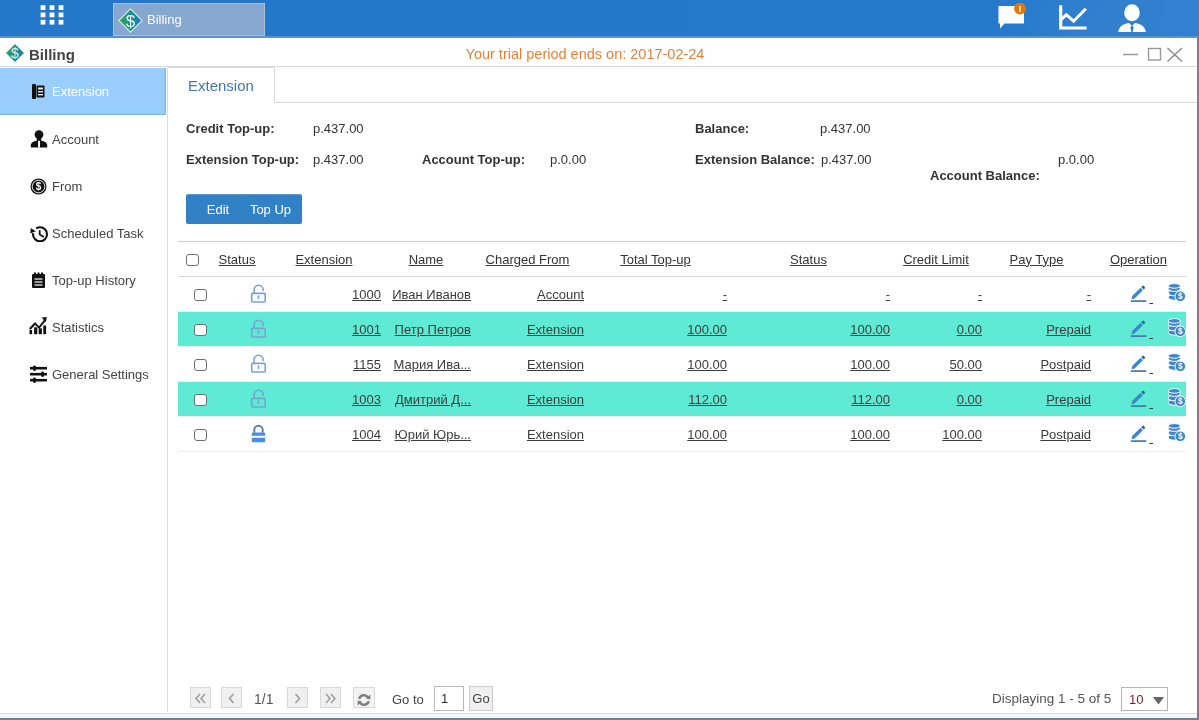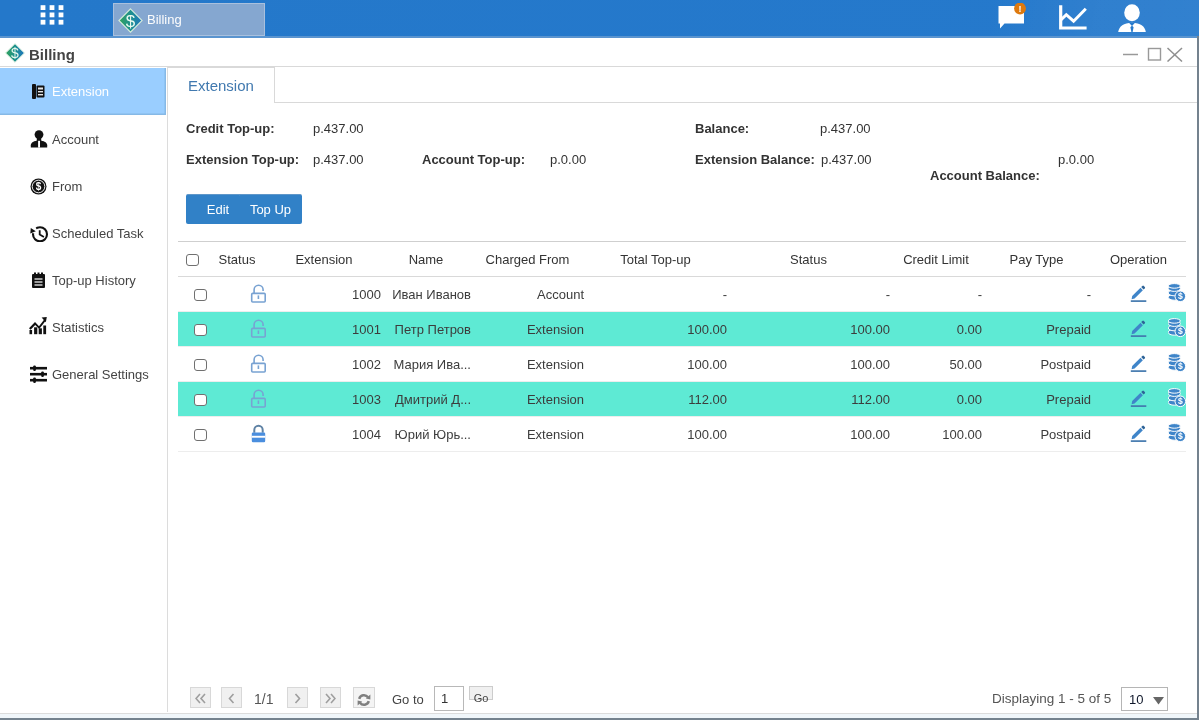--- a/index.html
+++ b/index.html
@@ -34,33 +34,33 @@
 #tab { left:168px; top:67px; width:107px; height:36px; background:#fff; border-top:1px solid #d9d9d9; border-right:1px solid #d9d9d9; }
 #tab span { position:absolute; left:20px; top:9px; font-size:15px; color:#4179af; }
 #tabline { left:275px; top:102px; width:922px; height:1px; background:#d9d9d9; }
 
 .lb { position:absolute; font-size:13px; font-weight:bold; color:#333; }
 .vl { position:absolute; font-size:13px; color:#333; }
 
 .btn { position:absolute; top:194px; height:30px; background:#3181c7; border-top:1px solid #5f97c9; color:#fff; font-size:13px; text-align:center; line-height:30px; border-radius:2px; }
 
 
-#tbl { left:178px; top:241px; width:1008px; border-collapse:collapse; table-layout:fixed; font-size:13px; color:#3c3c3c; }
+#tbl { left:178px; top:241px; width:1008px; border-collapse:collapse; table-layout:fixed; font-size:13px; color:#3c3c3c;text-decoration:underline; }
 #tbl th { font-weight:normal; color:#333; height:35px; border-top:1px solid #cfcfcf; border-bottom:1px solid #d9d9d9; text-align:center; }
 #tbl td { height:35px; text-align:right; border-bottom:1px solid #ededed; }
 #tbl tr.alt td { background:#5eead4; }
 .cb { display:inline-block; width:12.6px; height:12.6px; border:1.2px solid #707070; border-radius:3px; background:#fff; vertical-align:middle; }
 
 
 .pbtn { position:absolute; top:687px; width:21px; height:21px; background:#f0f0f0; border:1px solid #d8d8d8; text-align:center; color:#a0a0a0; }
 .pbtn svg { margin-top:5px; }
 #goinput { position:absolute; left:434px; top:686px; width:30px; height:25px; border:1px solid #b8b8b8; font-size:13px; color:#333; padding-left:6px; line-height:23px; background:#fff; }
-#gobtn { position:absolute; left:469px; top:686px; width:24px; height:14px; background:#f0f0f0; border:1px solid #cccccc; font-size:11px; color:#444; text-align:center; line-height:23px; }
+#gobtn { position:absolute; left:469px; top:686px; width:24px; height:25px; background:#f0f0f0; border:1px solid #cccccc; font-size:13px; color:#444; text-align:center; line-height:23px; }
 #pgsel { position:absolute; left:1121px; top:687px; width:47px; height:24px; border:1px solid #b5b5b5; background:#fff; }
-#pgsel .n { position:absolute; left:7px; top:4px; font-size:13px; color:#0f172a; }
+#pgsel .n { position:absolute; left:7px; top:4px; font-size:13px; color:#7f1d1d; }
 </style>
 </head>
 <body>
 
 <div class="abs" id="topbar">
   <svg class="abs" style="left:40px;top:5px" width="24" height="20" viewBox="0 0 24 20">
     <g fill="#fff">
       <rect x="0.6" y="0.2" width="4.8" height="4.8"></rect>
         <rect x="9.6" y="0.2" width="4.8" height="4.8"></rect>
         <rect x="18.6" y="0.2" width="4.8" height="4.8"></rect>
@@ -113,20 +113,21 @@
         <linearGradient id="dg2" x1="0" y1="0" x2="1" y2="0">
       <stop offset="0" stop-color="#31a25d"></stop>
           <stop offset="0.55" stop-color="#1d8f93"></stop>
           <stop offset="1" stop-color="#1f74c0"></stop>
     </linearGradient>
       </defs>
     <path d="M10 0.7 L19.3 10 L10 19.3 L0.7 10 Z" fill="url(#dg2)" stroke="#cfe9d8" stroke-width="1"></path>
     <text x="10" y="15" font-size="14" fill="#e8f8ee" text-anchor="middle" font-family="Liberation Sans">$</text>
   </svg>
   <div class="name">Billing</div>
+  <div id="trial">Your trial period ends on: 2017-02-24</div>
   <svg class="abs" style="left:1123px;top:9px" width="62" height="15" viewBox="0 0 62 15">
     <line x1="0" y1="7.5" x2="15" y2="7.5" stroke="#999" stroke-width="1.5"></line>
     <rect x="25.5" y="1.5" width="12" height="11.5" fill="none" stroke="#999" stroke-width="1.4"></rect>
     <line x1="44.5" y1="1" x2="59" y2="14.5" stroke="#8f8f8f" stroke-width="1.5"></line>
     <line x1="59" y1="1" x2="44.5" y2="14.5" stroke="#8f8f8f" stroke-width="1.5"></line>
   </svg>
 </div>
 
 <div class="abs" id="sidebar"></div>
 <div class="abs sitem sel" style="top:68px;height:47px">
@@ -328,21 +329,21 @@
   </tr>
   <tr>
     <td><span class="cb"></span></td>
     <td><svg width="17" height="20" viewBox="0 0 17 20">
             <g fill="none" stroke="#78a2d2" stroke-width="1.6">
               <path d="M4.1 10.4 v-3.6 a4.5 4.5 0 0 1 9 0 v1.3"></path>
               <rect x="1.7" y="10.4" width="13.5" height="8.6" rx="1"></rect>
               <line x1="8.4" y1="12.4" x2="8.4" y2="16"></line>
             </g>
           </svg></td>
-    <td>1002</td>
+    <td>1155</td>
         <td>Мария Ива...</td>
         <td>Extension</td>
         <td>100.00</td>
         <td>100.00</td>
         <td>50.00</td>
         <td>Postpaid</td>
     <td><svg width="20" height="19" viewBox="0 0 20 19">
             <path d="M2.6 16.2 l0.6-3.1 8.3-8.3 2.4 2.4 -8.3 8.3 z" fill="#3f85c9"></path>
             <path d="M12.2 4.1 l1.2-1.2 a1 1 0 0 1 1.4 0 l1 1 a1 1 0 0 1 0 1.4 l-1.2 1.2 z" fill="#2e6397"></path>
             <line x1="1.8" y1="18.1" x2="17.3" y2="18.1" stroke="#4379ae" stroke-width="1.7"></line>

